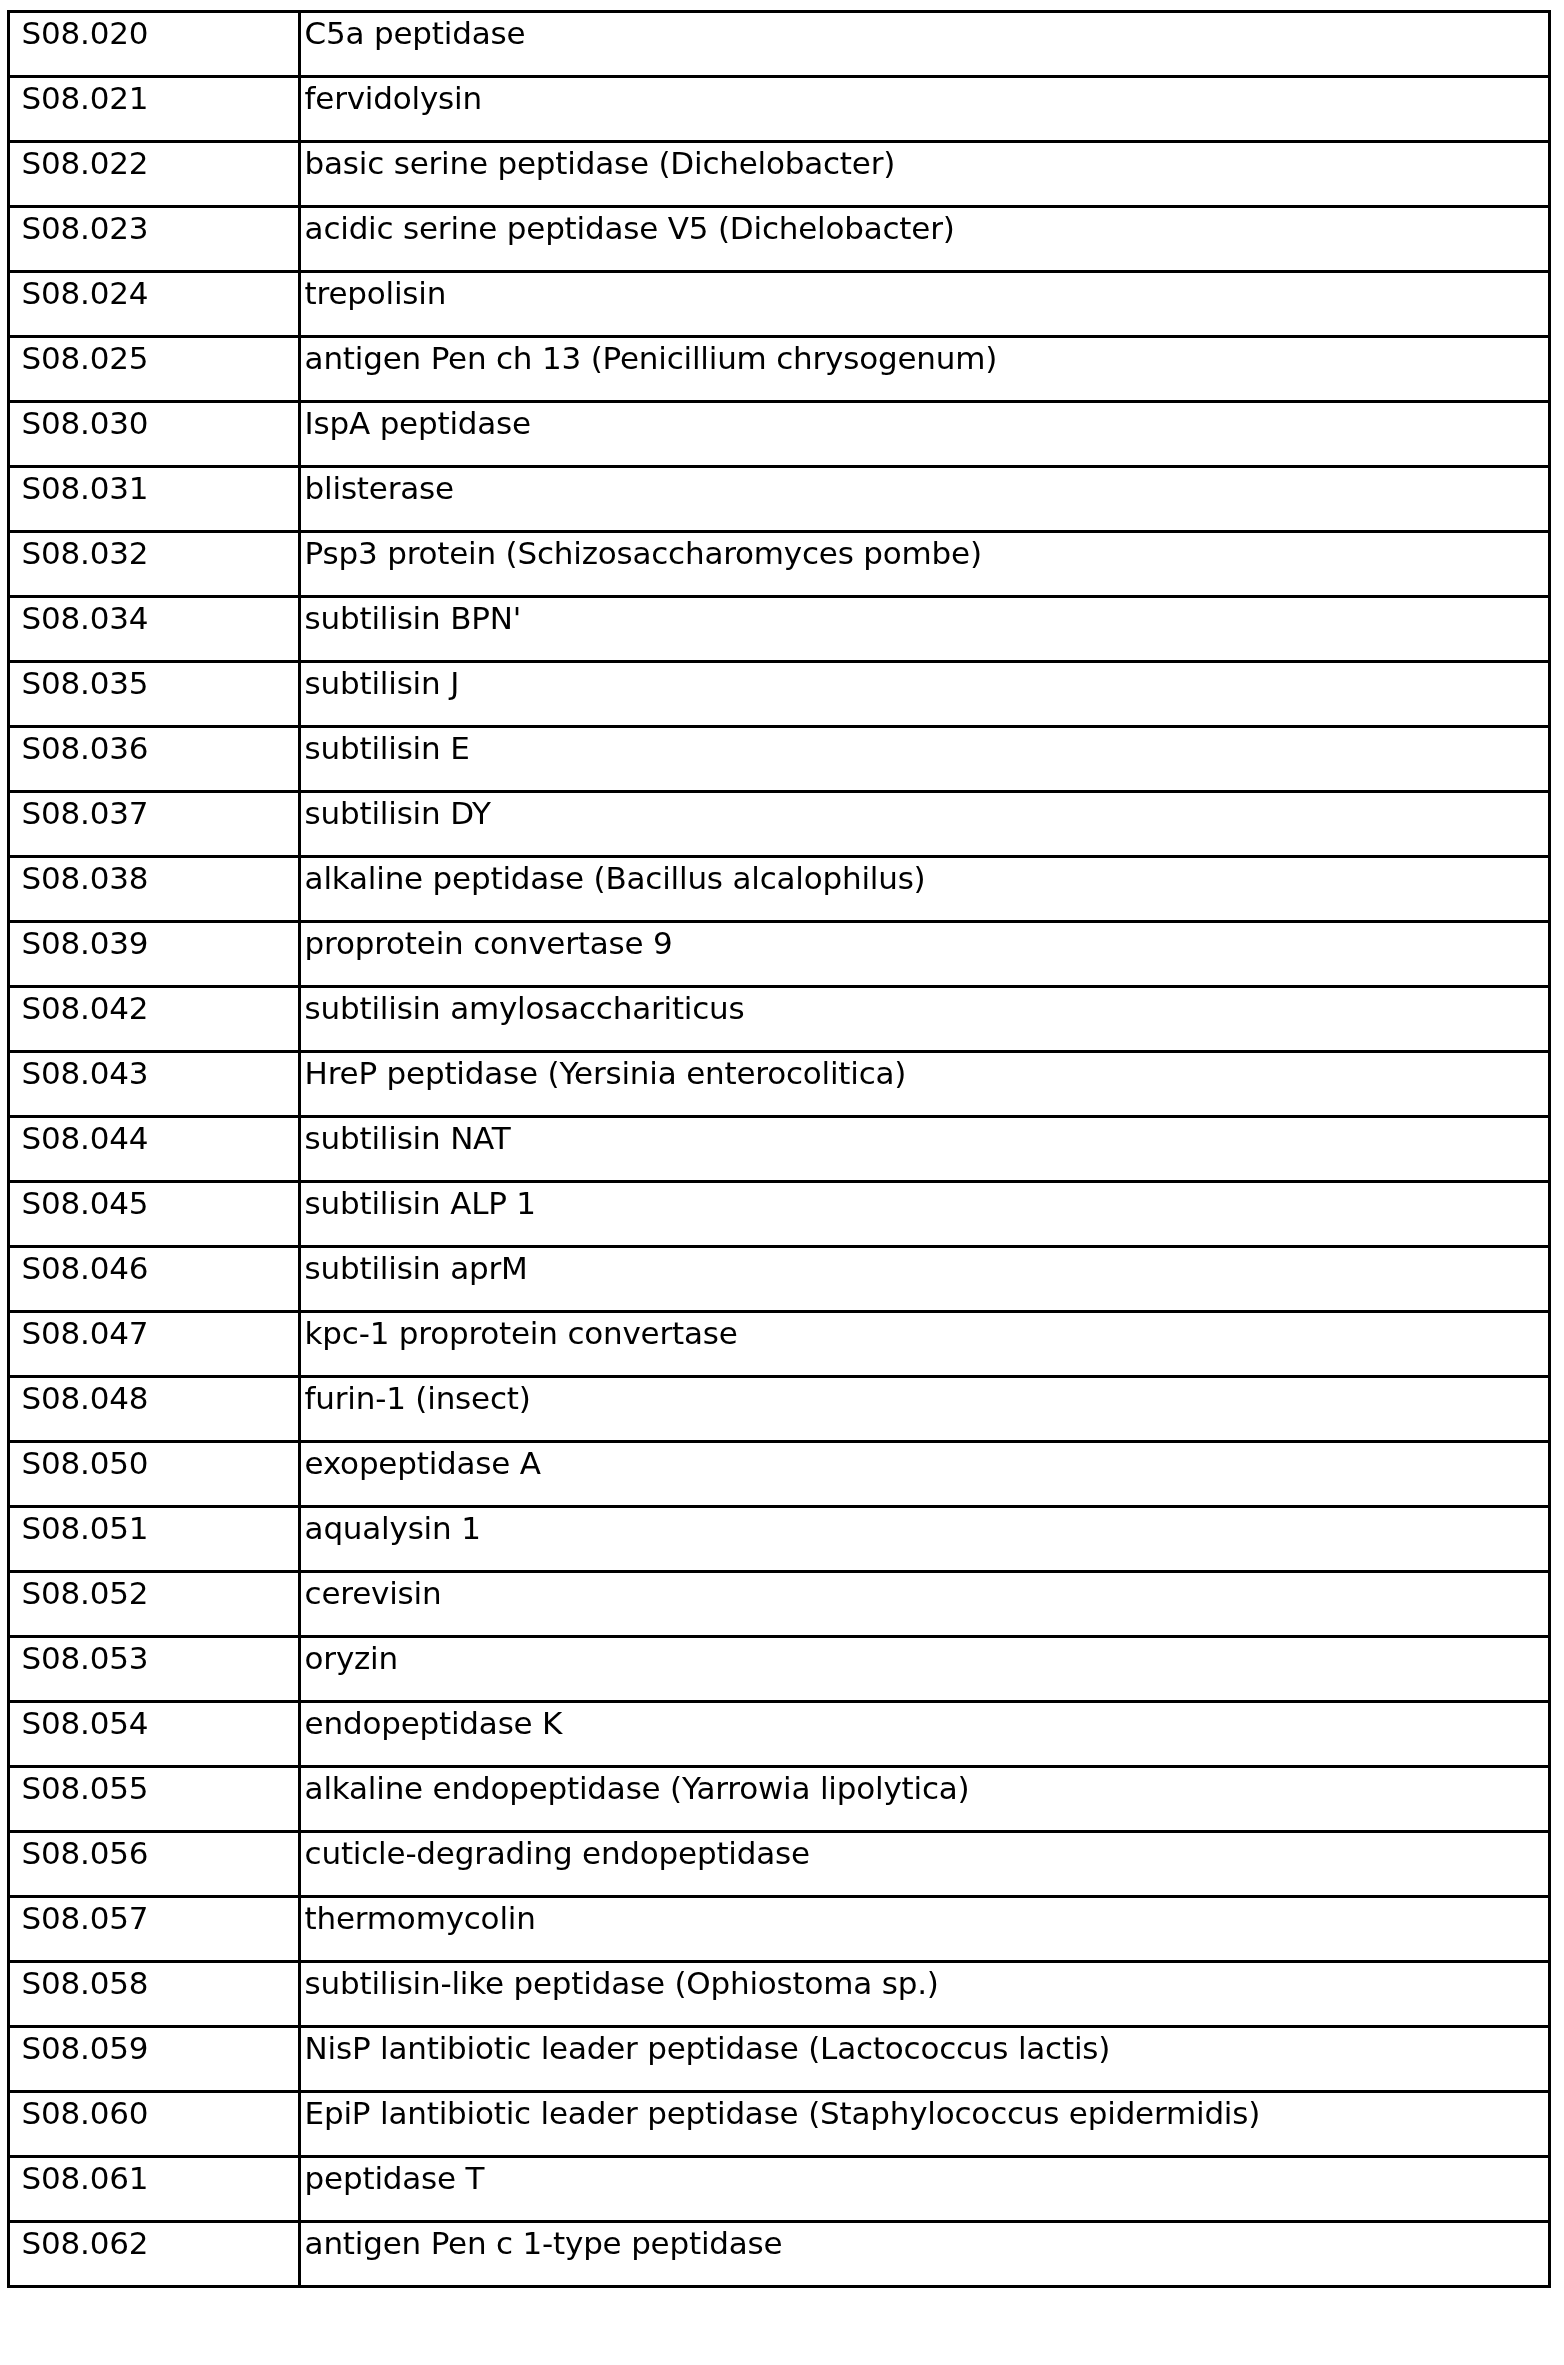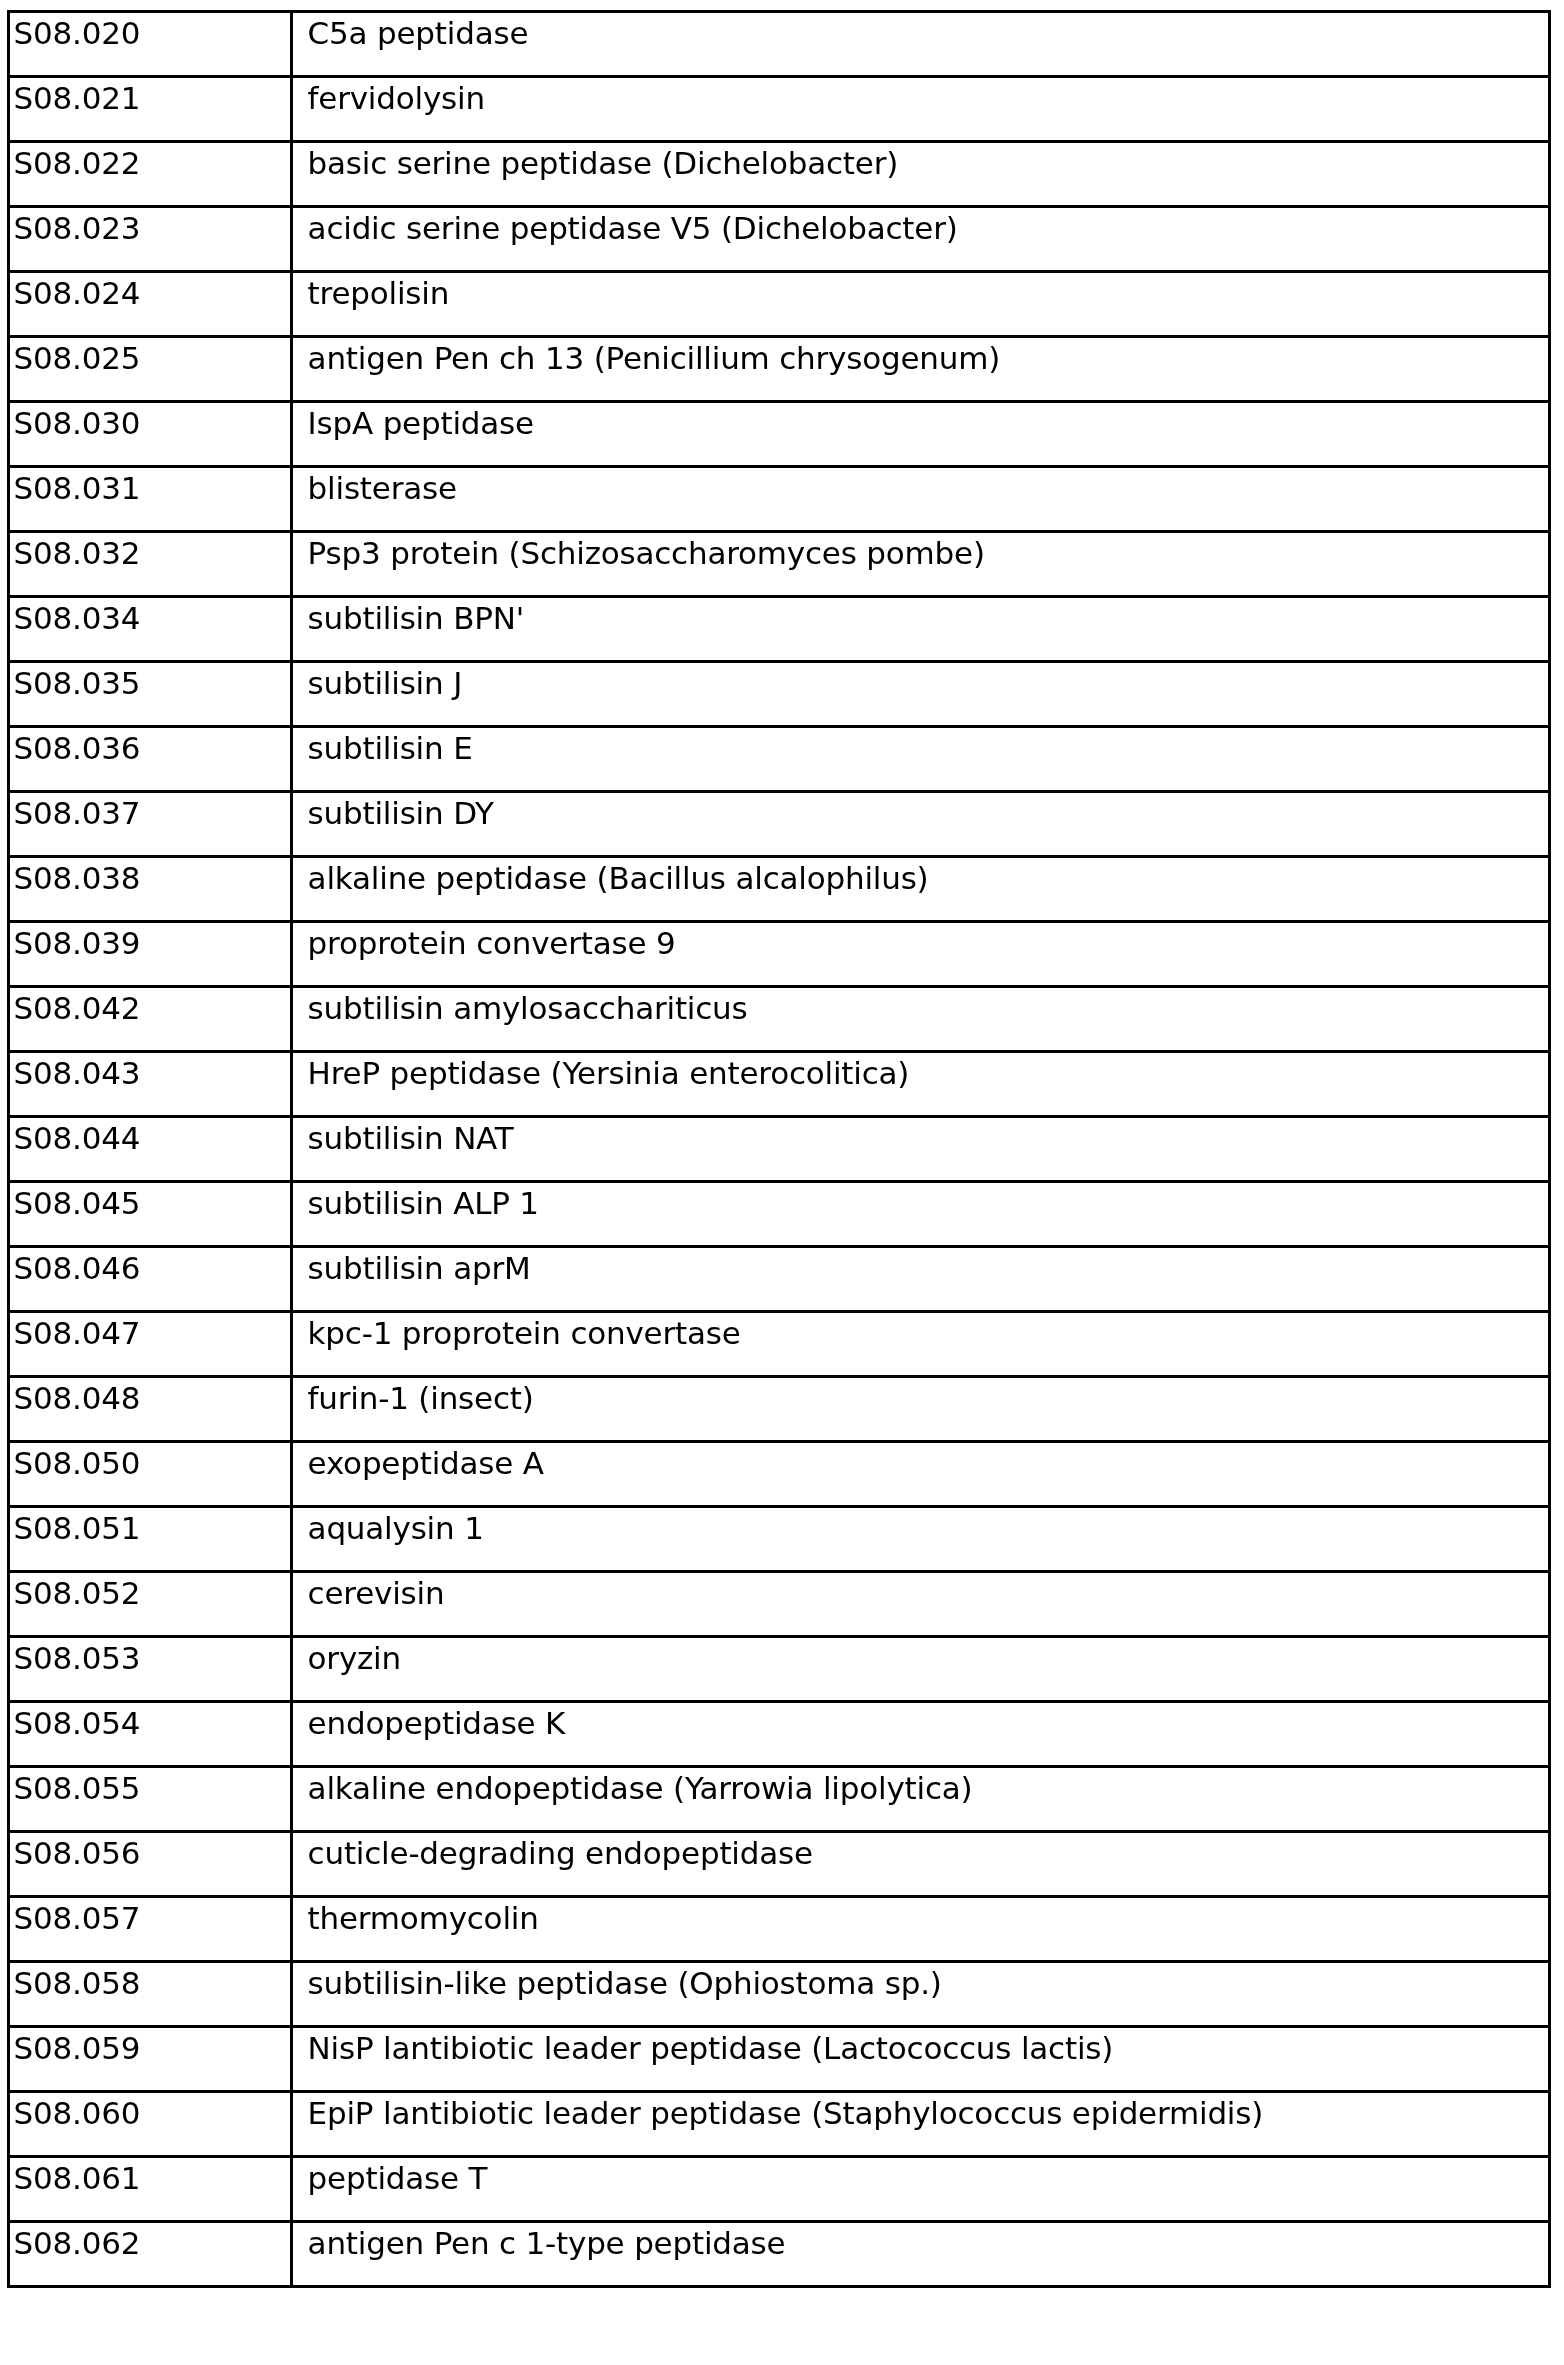--- a/index.html
+++ b/index.html
@@ -30,25 +30,25 @@
     font-size: 31px;
     line-height: 31px;
     vertical-align: top;
     padding-top: 5px;
     white-space: nowrap;
     overflow: hidden;
     letter-spacing: -0.2px;
   }
   .table td.code {
     width: 276px;
-    padding-left: 4px;
+    padding-left: 12px;
     margin-top: 32px;
   }
   .table td.name {
-    padding-left: 15px;
+    padding-left: 4px;
   }
 </style>
 </head>
 <body>
 
 <table class="table">
   <tbody id="table-body">
       <tr>
         <td class="code">S08.020</td>
         <td class="name">C5a peptidase</td>

